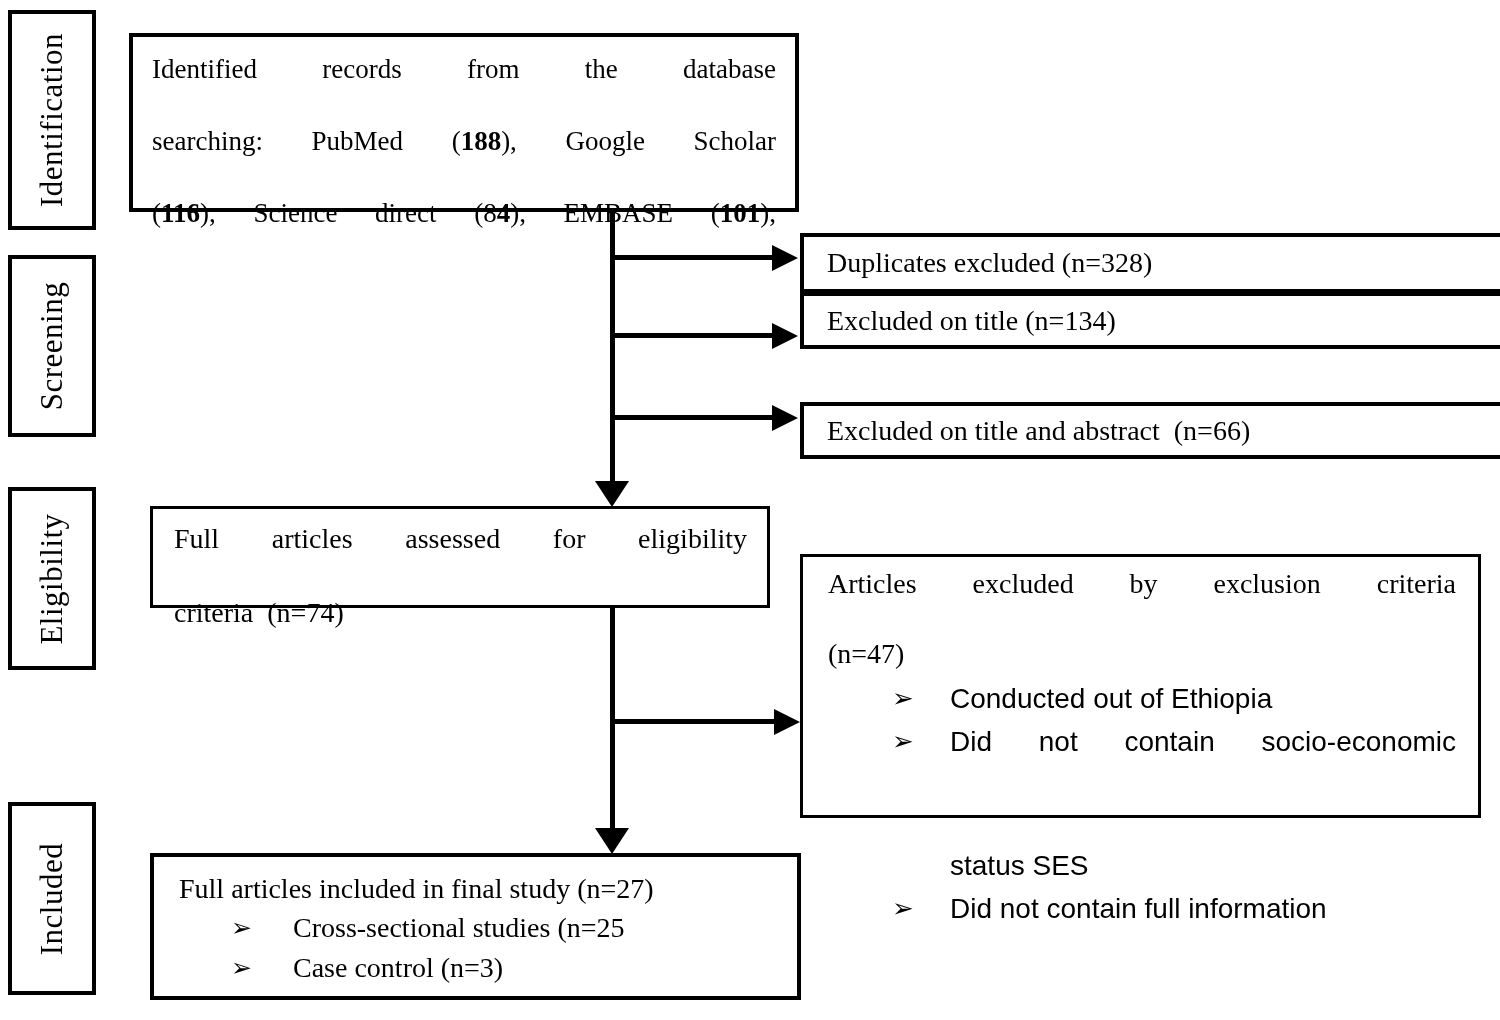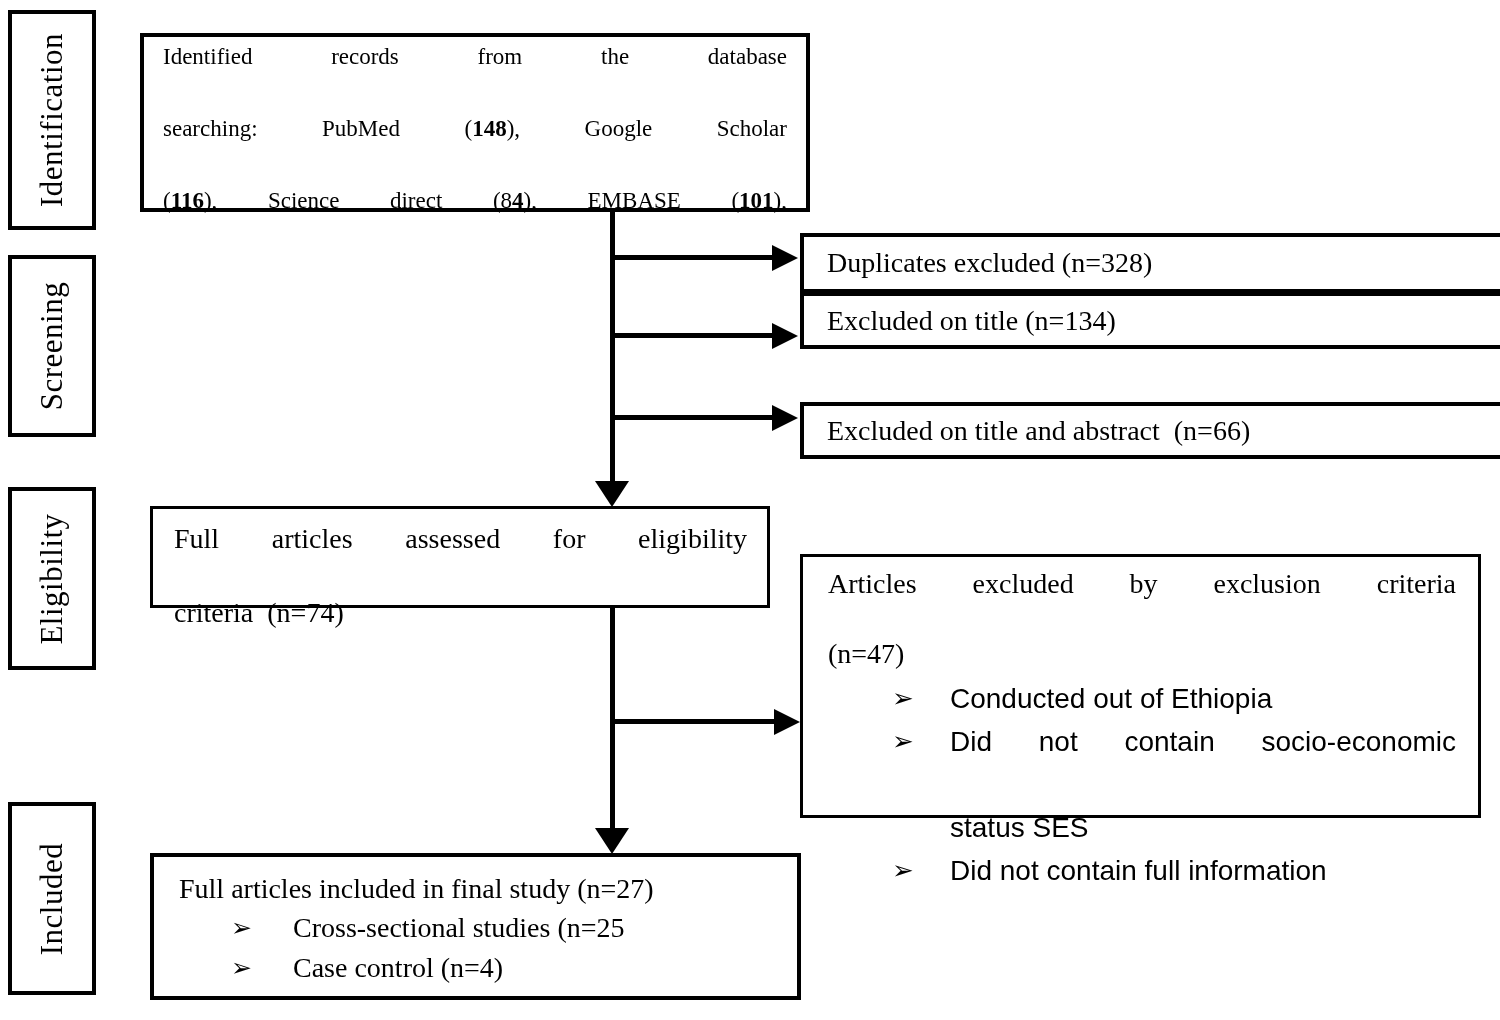--- a/index.html
+++ b/index.html
@@ -14,22 +14,22 @@
   .stage { left:8px; width:88px; border:4px solid #000;
            display:flex; align-items:center; justify-content:center; }
   .stage .vtext { transform:rotate(-90deg); white-space:nowrap;
                   font-size:31px; letter-spacing:0.5px; }
   .stage-id   { top:10px;  height:220px; }
   .stage-scr  { top:255px; height:182px; }
   .stage-elig { top:487px; height:183px; }
   .stage-inc  { top:802px; height:193px; }
 
   
-  .top-box  { left:140px; top:33px;  width:670px; height:179px; border:4px solid #000;
-              padding:2px 19px 0 19px; font-size:23px; line-height:36px; }
+  .top-box  { left:129px; top:33px;  width:670px; height:179px; border:4px solid #000;
+              padding:14px 19px 0 19px; font-size:27px; line-height:36px; }
   .small-box { left:800px; width:733px; border:4px solid #000;
                display:flex; align-items:center; padding-left:23px;
                font-size:28px; }
   .b-dup   { top:233px; height:60px; }
   .b-title { top:292px; height:57px; }
   .b-abs   { top:402px; height:57px; }
   .elig-box { left:150px; top:506px; width:620px; height:102px; border:3px solid #000;
               padding:11px 20px 0 21px; font-size:28px; line-height:37px; }
   .excl-box { left:800px; top:554px; width:681px; height:264px; border:3px solid #000;
               padding:9px 22px 8px 25px; font-size:28px; line-height:35px; }
@@ -40,21 +40,21 @@
   .jline::after { content:""; display:inline-block; width:100%; height:0; }
 
   
   .bullet-row { display:flex; align-items:flex-start; }
   .excl-box .bullets { margin-top:6px; }
   .excl-box .bullet-row { margin-left:64px; font-family:"Liberation Sans", sans-serif;
                           font-size:28px; line-height:43px; }
   .excl-box .marker { width:58px; flex:0 0 58px; font-family:"DejaVu Sans", sans-serif;
                       font-size:26px; line-height:43px; }
   .excl-box .btext { flex:1 1 auto; text-align:justify; }
-  .excl-box .btext .plain { text-align:left; }
+  .excl-box .btext .plain { text-align:left;margin-top:38px; }
 
   .incl-box .bullet-row { margin-left:52px; font-size:28px; line-height:40px; }
   .incl-box .marker { width:62px; flex:0 0 62px; font-family:"DejaVu Sans", sans-serif;
                       font-size:25px; line-height:40px; }
 
   
   .vline { position:absolute; width:5px; background:#000; }
   .hline { position:absolute; height:5px; background:#000; }
   .arr-r { position:absolute; width:0; height:0;
            border-top:13px solid transparent; border-bottom:13px solid transparent;
@@ -90,21 +90,21 @@
   </div>
   <div class="box stage stage-elig">
     <span class="vtext">Eligibility</span>
   </div>
   <div class="box stage stage-inc">
     <span class="vtext">Included</span>
   </div>
 
   <div class="box top-box">
     <div class="jline"><span>Identified records from the database</span></div>
-    <div class="jline"><span>searching: PubMed (</span><b>148</b><span>), Google Scholar</span></div>
+    <div class="jline"><span>searching: PubMed (</span><b>188</b><span>), Google Scholar</span></div>
     <div class="jline"><span>(</span><b>116</b><span>), Science direct (8</span><b>4</b><span>), EMBASE (</span><b>101</b><span>),</span></div>
   </div>
 
   <div class="vline v1"></div>
   <div class="arr-d ad1"></div>
   <div class="hline h1"></div>
   <div class="arr-r ar1"></div>
   <div class="hline h2"></div>
   <div class="arr-r ar2"></div>
   <div class="hline h3"></div>
@@ -153,17 +153,17 @@
   </div>
 
   <div class="box incl-box">
     <div>Full articles included in final study (n=27)</div>
     <div class="bullet-row">
       <span class="marker">➢</span>
       <div>Cross-sectional studies (n=25</div>
     </div>
     <div class="bullet-row">
       <span class="marker">➢</span>
-      <div>Case control (n=4)</div>
+      <div>Case control (n=3)</div>
     </div>
   </div>
 
 </div>
 
 </body></html>

